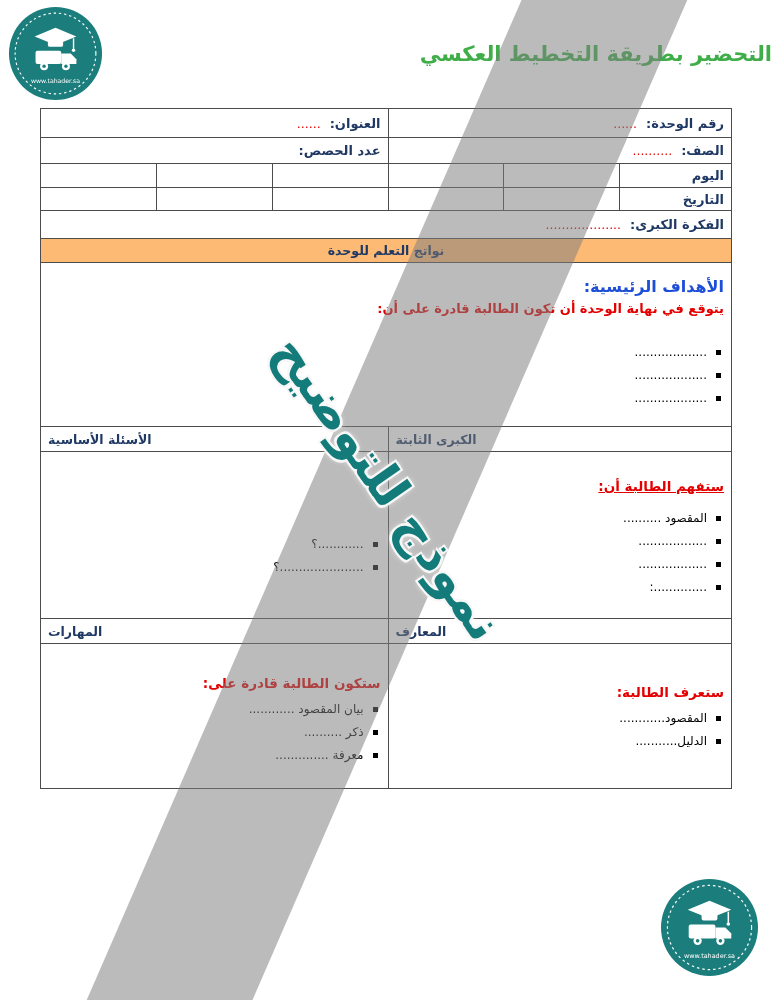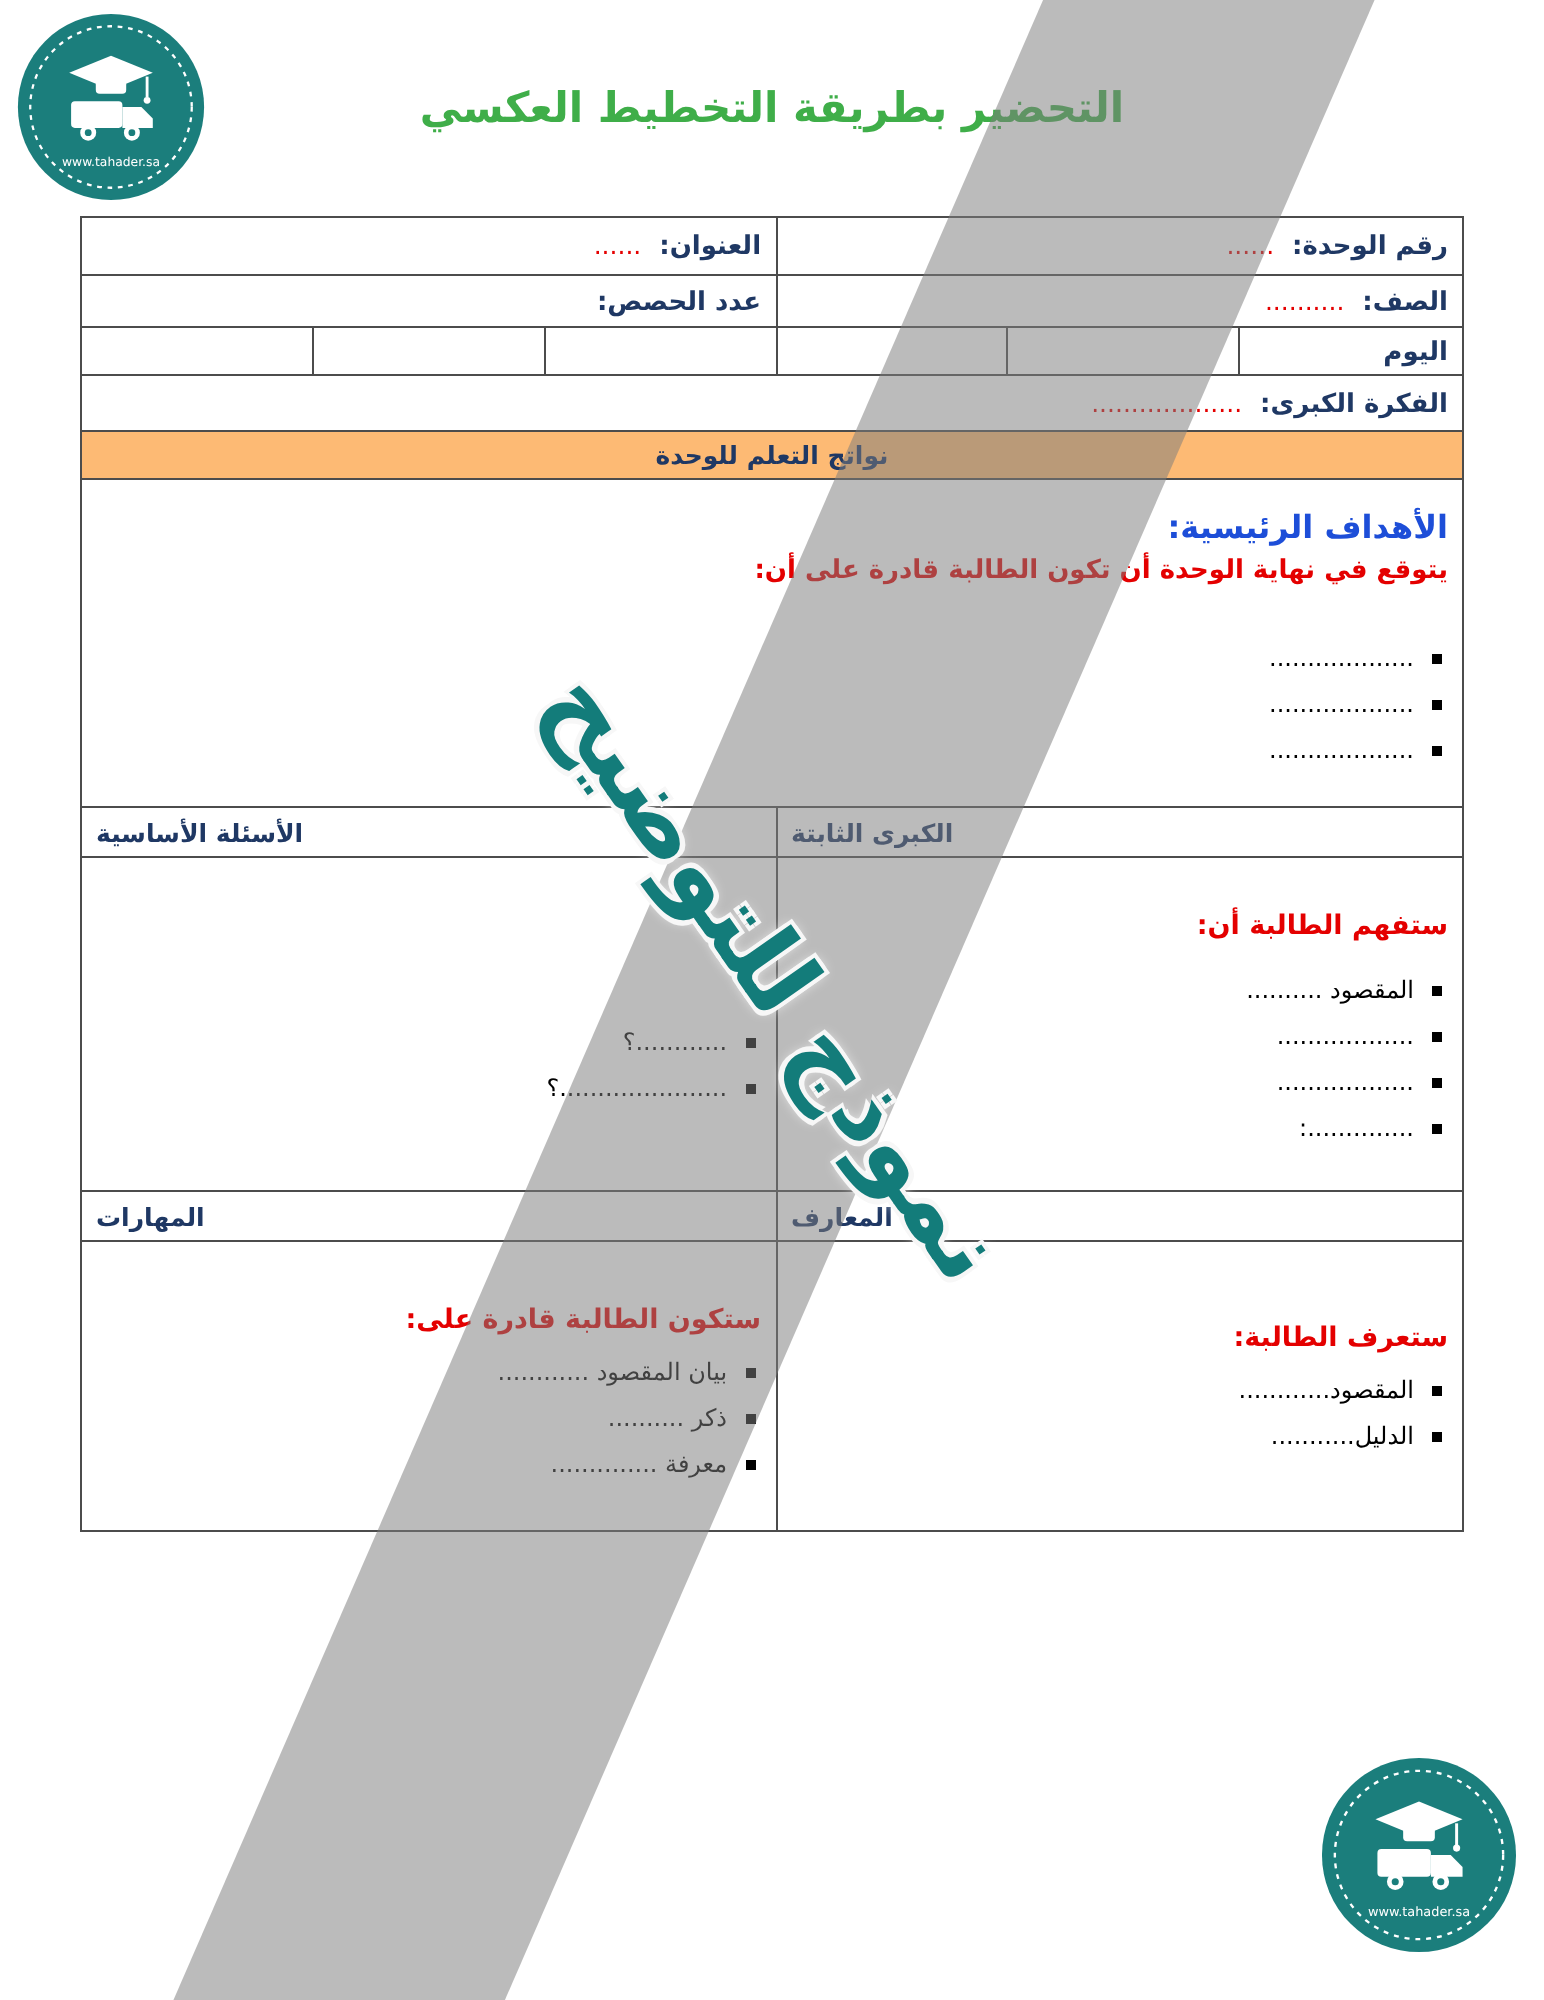--- a/index.html
+++ b/index.html
@@ -11,21 +11,21 @@
     background: #ffffff;
     overflow: hidden;
     direction: rtl;
     font-family: "DejaVu Sans", "Liberation Sans", sans-serif;
     color: #000;
   }
 
   
   .page-title {
     position: absolute; top: 42px; left: 0; width: 100%;
-    text-align: center;
+    text-align: right;
     color: #3fae49; font-size: 21px; font-weight: bold;
     z-index: 2;
   }
 
   
   .band {
     position: absolute;
     left: 311px; top: -100px;
     width: 152px; height: 1200px;
     background: rgba(124,124,124,0.52);
@@ -87,21 +87,21 @@
     color: #1f3864; font-weight: bold; font-size: 13px;
   }
   .col-header {
     text-align: left;
     color: #1f3864; font-weight: bold; font-size: 13px;
   }
   .content-cell { vertical-align: top; padding: 6px 8px; }
 
   .red-title { color: #1d4ed8; font-weight: bold; font-size: 16px; margin: 2px 0 5px; }
   .red-sub   { color: #e40000; font-weight: bold; font-size: 13px; }
-  .u-title   { color: #e40000; font-weight: bold; font-size: 13.5px; margin: 12px 0 18px; }
+  .u-title   { color: #e40000; font-weight: bold; font-size: 13.5px; text-decoration: underline; margin: 12px 0 18px; }
   .k-title   { color: #e40000; font-weight: bold; font-size: 13.5px; margin: 10px 0 12px; }
   .s-title   { color: #e40000; font-weight: bold; font-size: 13.5px; margin: 14px 0 12px; }
 
   ul.sq-list { list-style: none; margin: 0; padding: 0; }
   ul.sq-list li {
     position: relative;
     padding-right: 17px;
     margin-bottom: 10px;
     font-size: 12px;
     line-height: 13px;
@@ -170,20 +170,28 @@
         <td colspan="3">
           <span class="lbl">الصف:</span>
           <span class="red val">..........</span>
         </td>
         <td colspan="3">
           <span class="lbl">عدد الحصص:</span>
         </td>
       </tr>
       <tr class="r3">
         <td><span class="lbl">اليوم</span></td>
+        <td></td>
+        <td></td>
+        <td></td>
+        <td></td>
+        <td></td>
+      </tr>
+      <tr class="r4">
+        <td><span class="lbl">التاريخ</span></td>
         <td></td>
         <td></td>
         <td></td>
         <td></td>
         <td></td>
       </tr>
       <tr class="r5">
         <td colspan="6">
           <span class="lbl">الفكرة الكبرى:</span>
           <span class="red val">...................</span>

